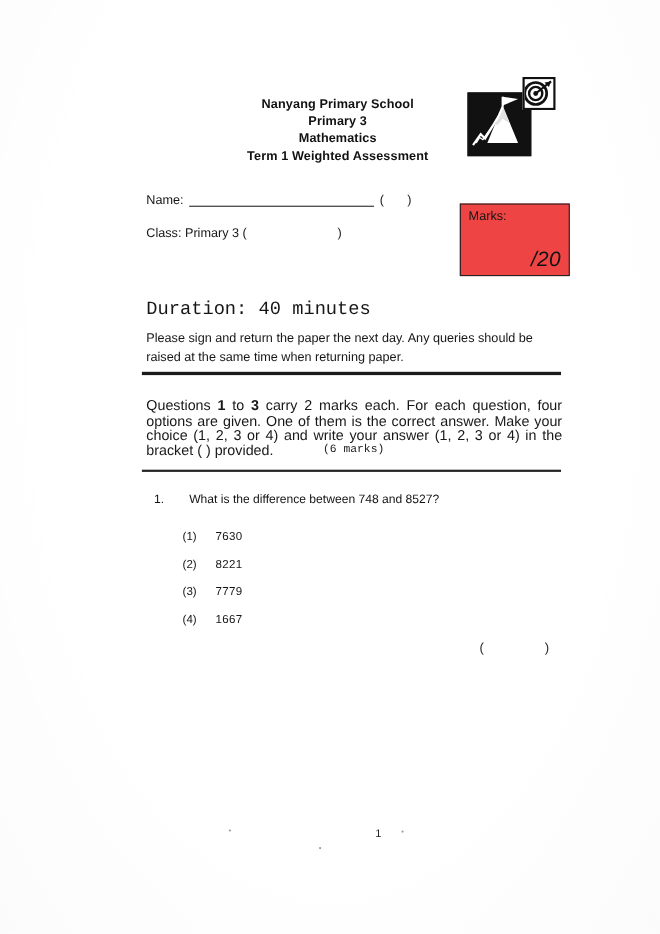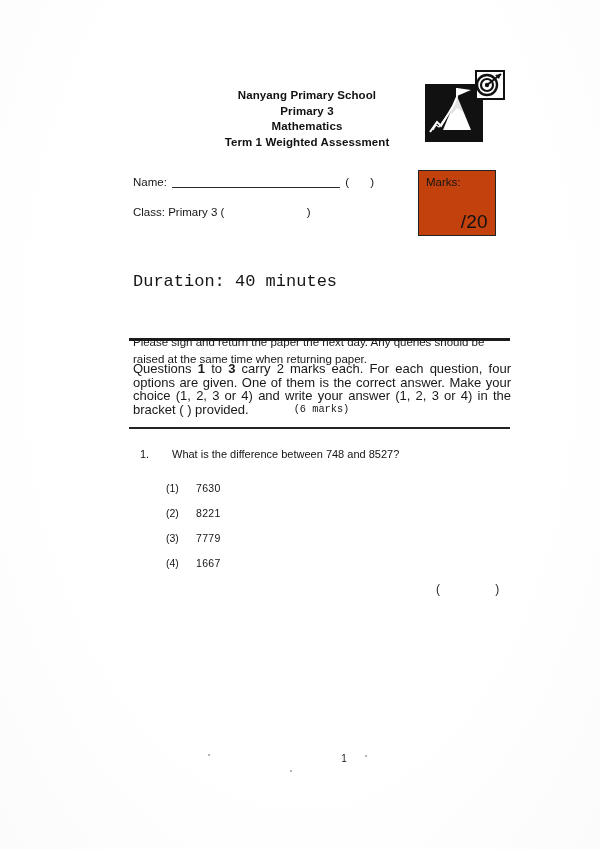--- a/index.html
+++ b/index.html
@@ -107,61 +107,61 @@
   .rule.sig { width: 80px; }
   .paren {
     letter-spacing: 9px;
   }
   .label { }
 
   
   #marks-box {
     position: absolute;
     left: 418px;
-    top: 170px;
-    width: 78px;
+    top: 185px;
+    width: 100px;
     height: 66px;
     border: 1.6px solid #222;
     box-sizing: border-box;
-    background: #c2410c;
+    background: #ef4444;
   }
   #marks-label {
     position: absolute;
     left: 7px;
     top: 5px;
     font-size: 11.5px;
     color: #151515;
   }
   #marks-total {
     position: absolute;
     right: 7px;
     bottom: 2px;
     font-size: 19px;
     color: #111;
     letter-spacing: 0.3px;
+    font-style: italic;
   }
 
   
   #duration {
     position: absolute;
     left: 133px;
     top: 272px;
     font-size: 17px;
     color: #161616;
     font-family: Liberation Mono, monospace;
   }
   #notice {
     position: absolute;
     left: 133px;
     top: 300px;
     width: 372px;
     font-size: 11.5px;
     line-height: 17px;
     color: #161616;
-    margin-top: 34px;
   }
 
   
   .divider-thick {
     position: absolute;
     left: 129px;
     top: 338px;
     width: 381px;
     height: 3px;
     background: #1b1b1b;

